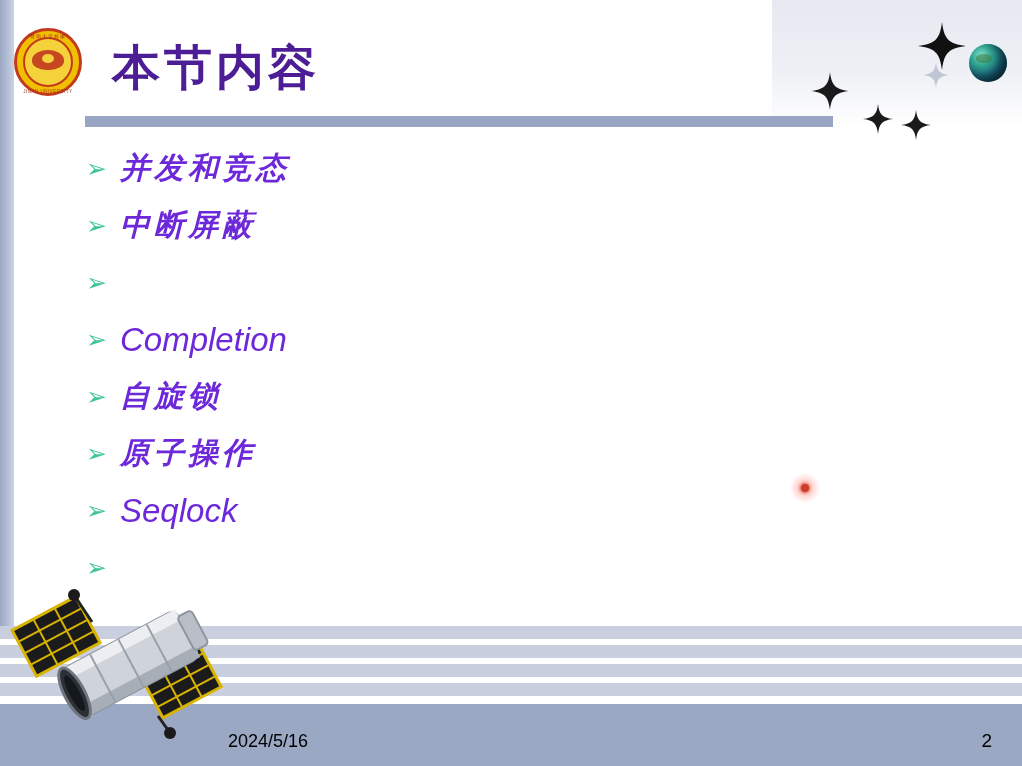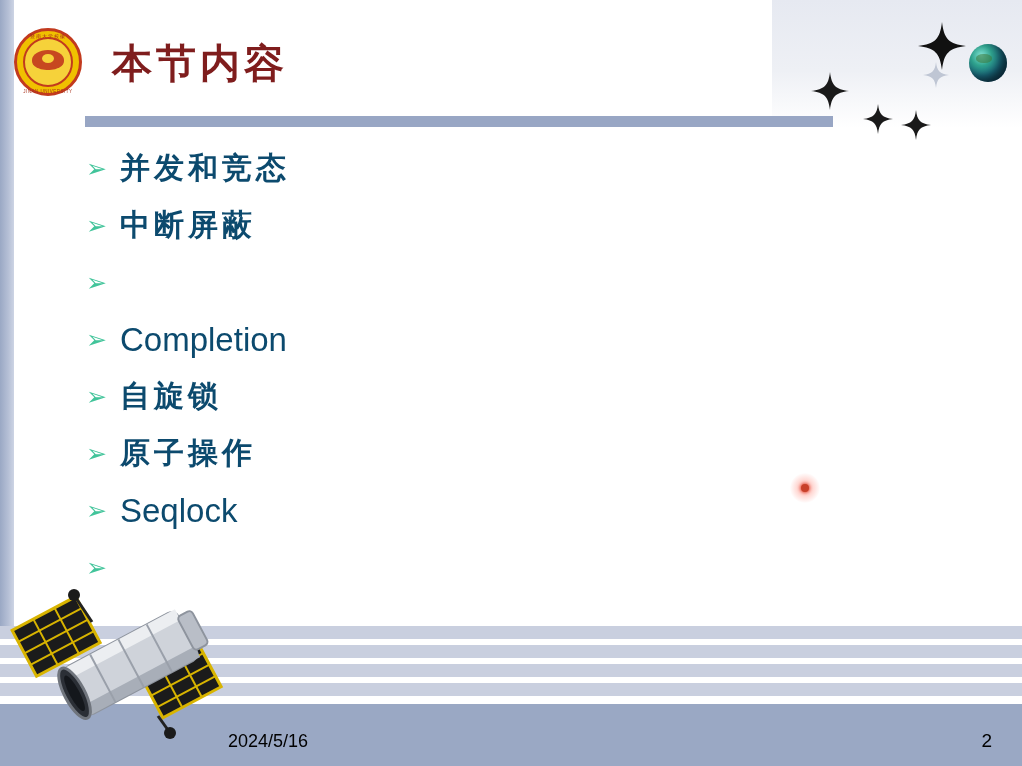--- a/index.html
+++ b/index.html
@@ -37,23 +37,23 @@
     height: 128px;
     background: linear-gradient(to bottom, #e6e9f1 0%, #eef0f5 55%, #ffffff 100%);
   }
 
   
   .title {
     position: absolute;
     left: 112px;
     top: 36px;
     font-family: "DejaVu Serif", serif;
-    font-size: 40px;
+    font-size: 48px;
     font-weight: bold;
-    color: #7f1d1d;
+    color: #4c1d95;
     letter-spacing: 4px;
     white-space: nowrap;
   }
 
   
   .title-bar {
     position: absolute;
     left: 85px;
     top: 116px;
     width: 748px;
@@ -186,22 +186,23 @@
     width: 34px;
     flex: 0 0 34px;
     color: #41c49a;
     font-size: 25px;
     line-height: 1;
     text-align: left;
     font-family: "DejaVu Sans", sans-serif;
   }
   .bullet-text {
     font-size: 31px;
-    color: #0c4a6e;
+    color: #6d28d9;
     white-space: nowrap;
+    font-style: italic;
   }
   .bullet-text.cjk {
     font-family: "DejaVu Serif", serif;
     font-weight: bold;
     letter-spacing: 4px;
     font-size: 30px;
   }
   .bullet-text.latin {
     font-family: "Liberation Sans", sans-serif;
     font-size: 33px;

